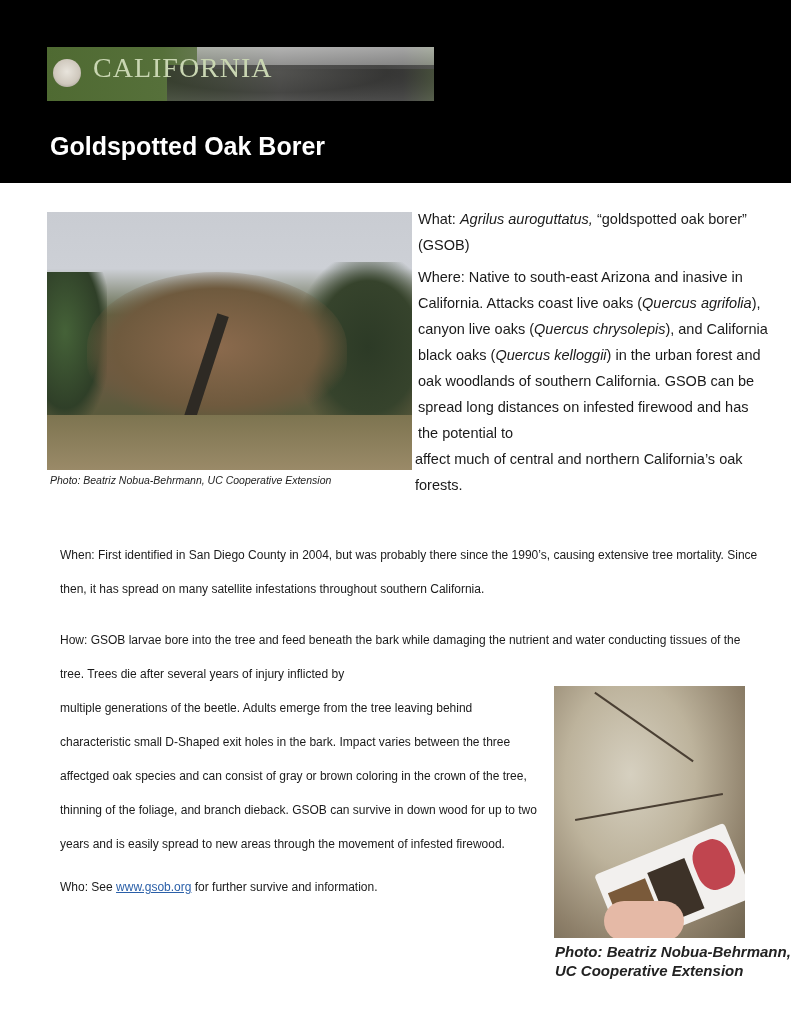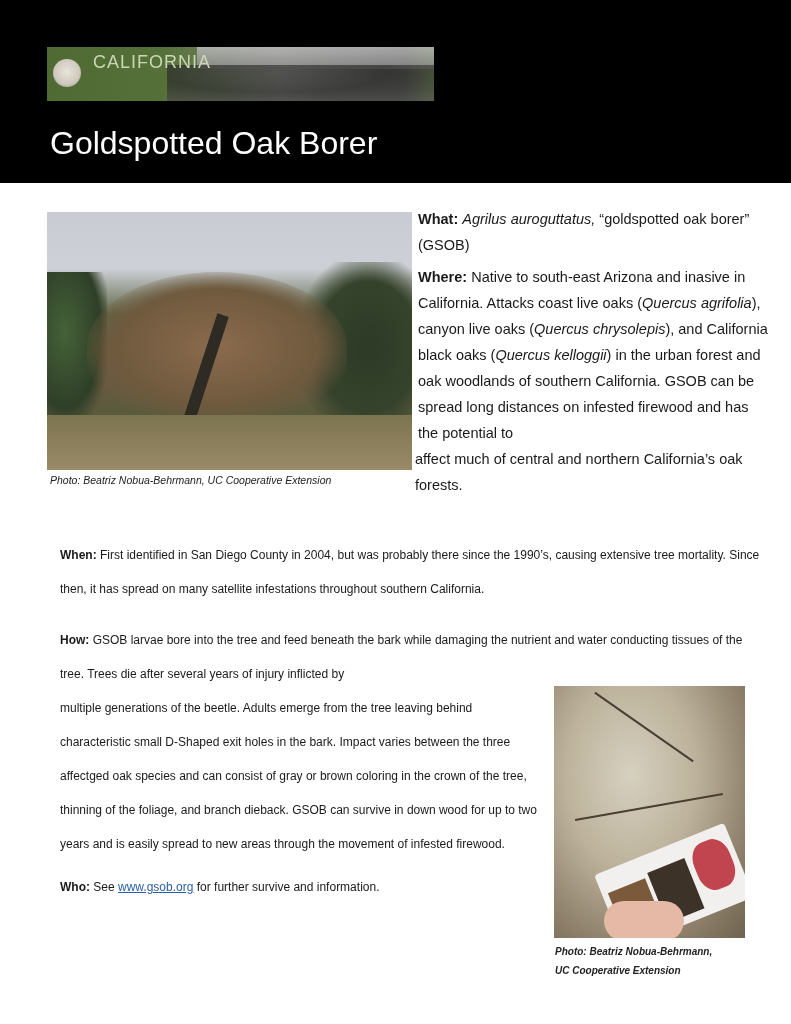--- a/index.html
+++ b/index.html
@@ -7,63 +7,63 @@
            font-family: "Liberation Sans", sans-serif; color: #1a1a1a; }
     .header { position: absolute; left: 0; top: 0; width: 791px; height: 183px; background: #000000; }
     .banner { position: absolute; left: 47px; top: 47px; width: 387px; height: 54px; overflow: hidden;
               background: linear-gradient(90deg, #4f6a32 0%, #56703a 30%, #6e7d5c 45%, #8a8a86 60%, #6a6a68 75%, #4a4a48 92%, #5e7a3a 100%); }
     .banner .sky { position: absolute; left: 150px; top: 0; width: 237px; height: 22px;
                    background: linear-gradient(180deg, #bdbdbd, #8c8c8c); opacity: 0.8; }
     .banner .hills { position: absolute; left: 120px; top: 18px; width: 267px; height: 36px;
                      background: radial-gradient(ellipse at 40% 20%, #3b3b39 0%, #2a2a29 50%, #555 100%); opacity: 0.7; }
     .banner .seal { position: absolute; left: 6px; top: 12px; width: 28px; height: 28px; border-radius: 50%;
                     background: radial-gradient(circle at 50% 45%, #e8e4dc 0%, #cfc8bd 60%, #8f8a80 100%); }
-    .banner .t1 { position: absolute; left: 46px; top: 5px; font-family: Liberation Sans, sans-serif; font-size: 18px;
+    .banner .t1 { position: absolute; left: 46px; top: 5px; font-family: Liberation Serif, serif; font-size: 28px;
                   color: #c9d6b2; letter-spacing: 1px; }
     .banner .t2 { position: absolute; left: 47px; top: 31px; font-family: "Liberation Serif", serif; font-size: 11px;
                   color: #dfe6d2; letter-spacing: 0.2px; margin-top: 22px; }
-    .title { position: absolute; left: 50px; top: 125px; font-size: 32px; font-weight: normal; color: #ffffff; white-space: nowrap; }
+    .title { position: absolute; left: 50px; top: 132px; font-size: 25px; font-weight: bold; color: #ffffff; white-space: nowrap; }
 
     .photo1 { position: absolute; left: 47px; top: 212px; width: 365px; height: 258px; overflow: hidden;
               background: linear-gradient(180deg, #c9ccd2 0%, #cdd0d6 22%, #5d6444 40%, #6e5a44 60%, #5a5a3c 78%, #8a7a5c 100%); }
     .photo1 .canopy { position: absolute; left: 40px; top: 60px; width: 260px; height: 150px; border-radius: 50% 50% 40% 40%;
                       background: radial-gradient(ellipse at 50% 50%, #8b6a4d 0%, #6f5a3e 55%, transparent 75%); }
     .photo1 .left { position: absolute; left: 0; top: 60px; width: 60px; height: 150px;
                     background: radial-gradient(ellipse at 30% 40%, #456238 0%, #2f3f28 60%, transparent 80%); }
     .photo1 .right { position: absolute; right: 0; top: 50px; width: 110px; height: 170px;
                      background: radial-gradient(ellipse at 60% 50%, #2c3a26 0%, #36432c 55%, transparent 80%); }
     .photo1 .trunk { position: absolute; left: 150px; top: 100px; width: 12px; height: 130px; background: #2e2a24; transform: rotate(18deg); }
     .photo1 .ground { position: absolute; left: 0; bottom: 0; width: 365px; height: 55px;
                       background: linear-gradient(180deg, #7d7450 0%, #9a8a68 100%); }
     .cap1 { position: absolute; left: 50px; top: 474px; font-size: 10.5px; font-style: italic; font-weight: normal; color: #222; white-space: nowrap; }
 
     .rcol { position: absolute; left: 418px; top: 206px; width: 350px; font-size: 14.5px; line-height: 26px; }
     .rcol p { margin: 0 0 6px 0; }
     .rcol .tail { margin-left: -3px; }
-    .lbl { font-weight: bold; margin-top: 28px; }
+    .lbl { font-weight: normal; margin-top: 28px; }
     i { font-style: italic; }
 
     .body { position: absolute; left: 60px; font-size: 12px; line-height: 34px; }
     .when { top: 538px; width: 700px; }
     .how { top: 623px; width: 700px; }
     .how .narrow { display: block; }
     .who { top: 870px; width: 500px; }
     a.link { color: #2a5fa8; text-decoration: underline; margin-top: 8px; }
 
     .photo2 { position: absolute; left: 554px; top: 686px; width: 191px; height: 252px; overflow: hidden;
               background: radial-gradient(ellipse at 40% 35%, #d6d0c0 0%, #bdb39c 40%, #8e806a 75%, #6e634f 100%); }
     .photo2 .crack1 { position: absolute; left: 30px; top: 40px; width: 120px; height: 2px; background: #4a3f33; transform: rotate(35deg); }
     .photo2 .crack2 { position: absolute; left: 20px; top: 120px; width: 150px; height: 2px; background: #4a3f33; transform: rotate(-10deg); }
     .photo2 .card { position: absolute; left: 50px; top: 160px; width: 140px; height: 80px; background: #f2f0ee;
                     transform: rotate(-22deg); border-radius: 4px; }
     .photo2 .card .c1 { position: absolute; left: 6px; top: 22px; width: 40px; height: 50px; background: #7a5a3a; }
     .photo2 .card .c2 { position: absolute; left: 50px; top: 18px; width: 40px; height: 54px; background: #3d3228; }
     .photo2 .card .c3 { position: absolute; left: 96px; top: 10px; width: 38px; height: 50px; background: #c0454f; border-radius: 40%; }
     .photo2 .finger { position: absolute; left: 50px; top: 215px; width: 80px; height: 40px; border-radius: 20px; background: #e5b9a6; }
-    .cap2 { position: absolute; left: 555px; top: 942px; font-size: 10px; font-style: italic; font-weight: bold; color: #222; line-height: 19px; }
+    .cap2 { position: absolute; left: 555px; top: 942px; font-size: 15px; font-style: italic; font-weight: bold; color: #222; line-height: 19px; }
   </style>
 </head>
 <body>
 
 <div class="header">
   <div class="banner">
     <div class="sky"></div>
     <div class="hills"></div>
     <div class="seal"></div>
     <div class="t1">CALIFORNIA</div>

